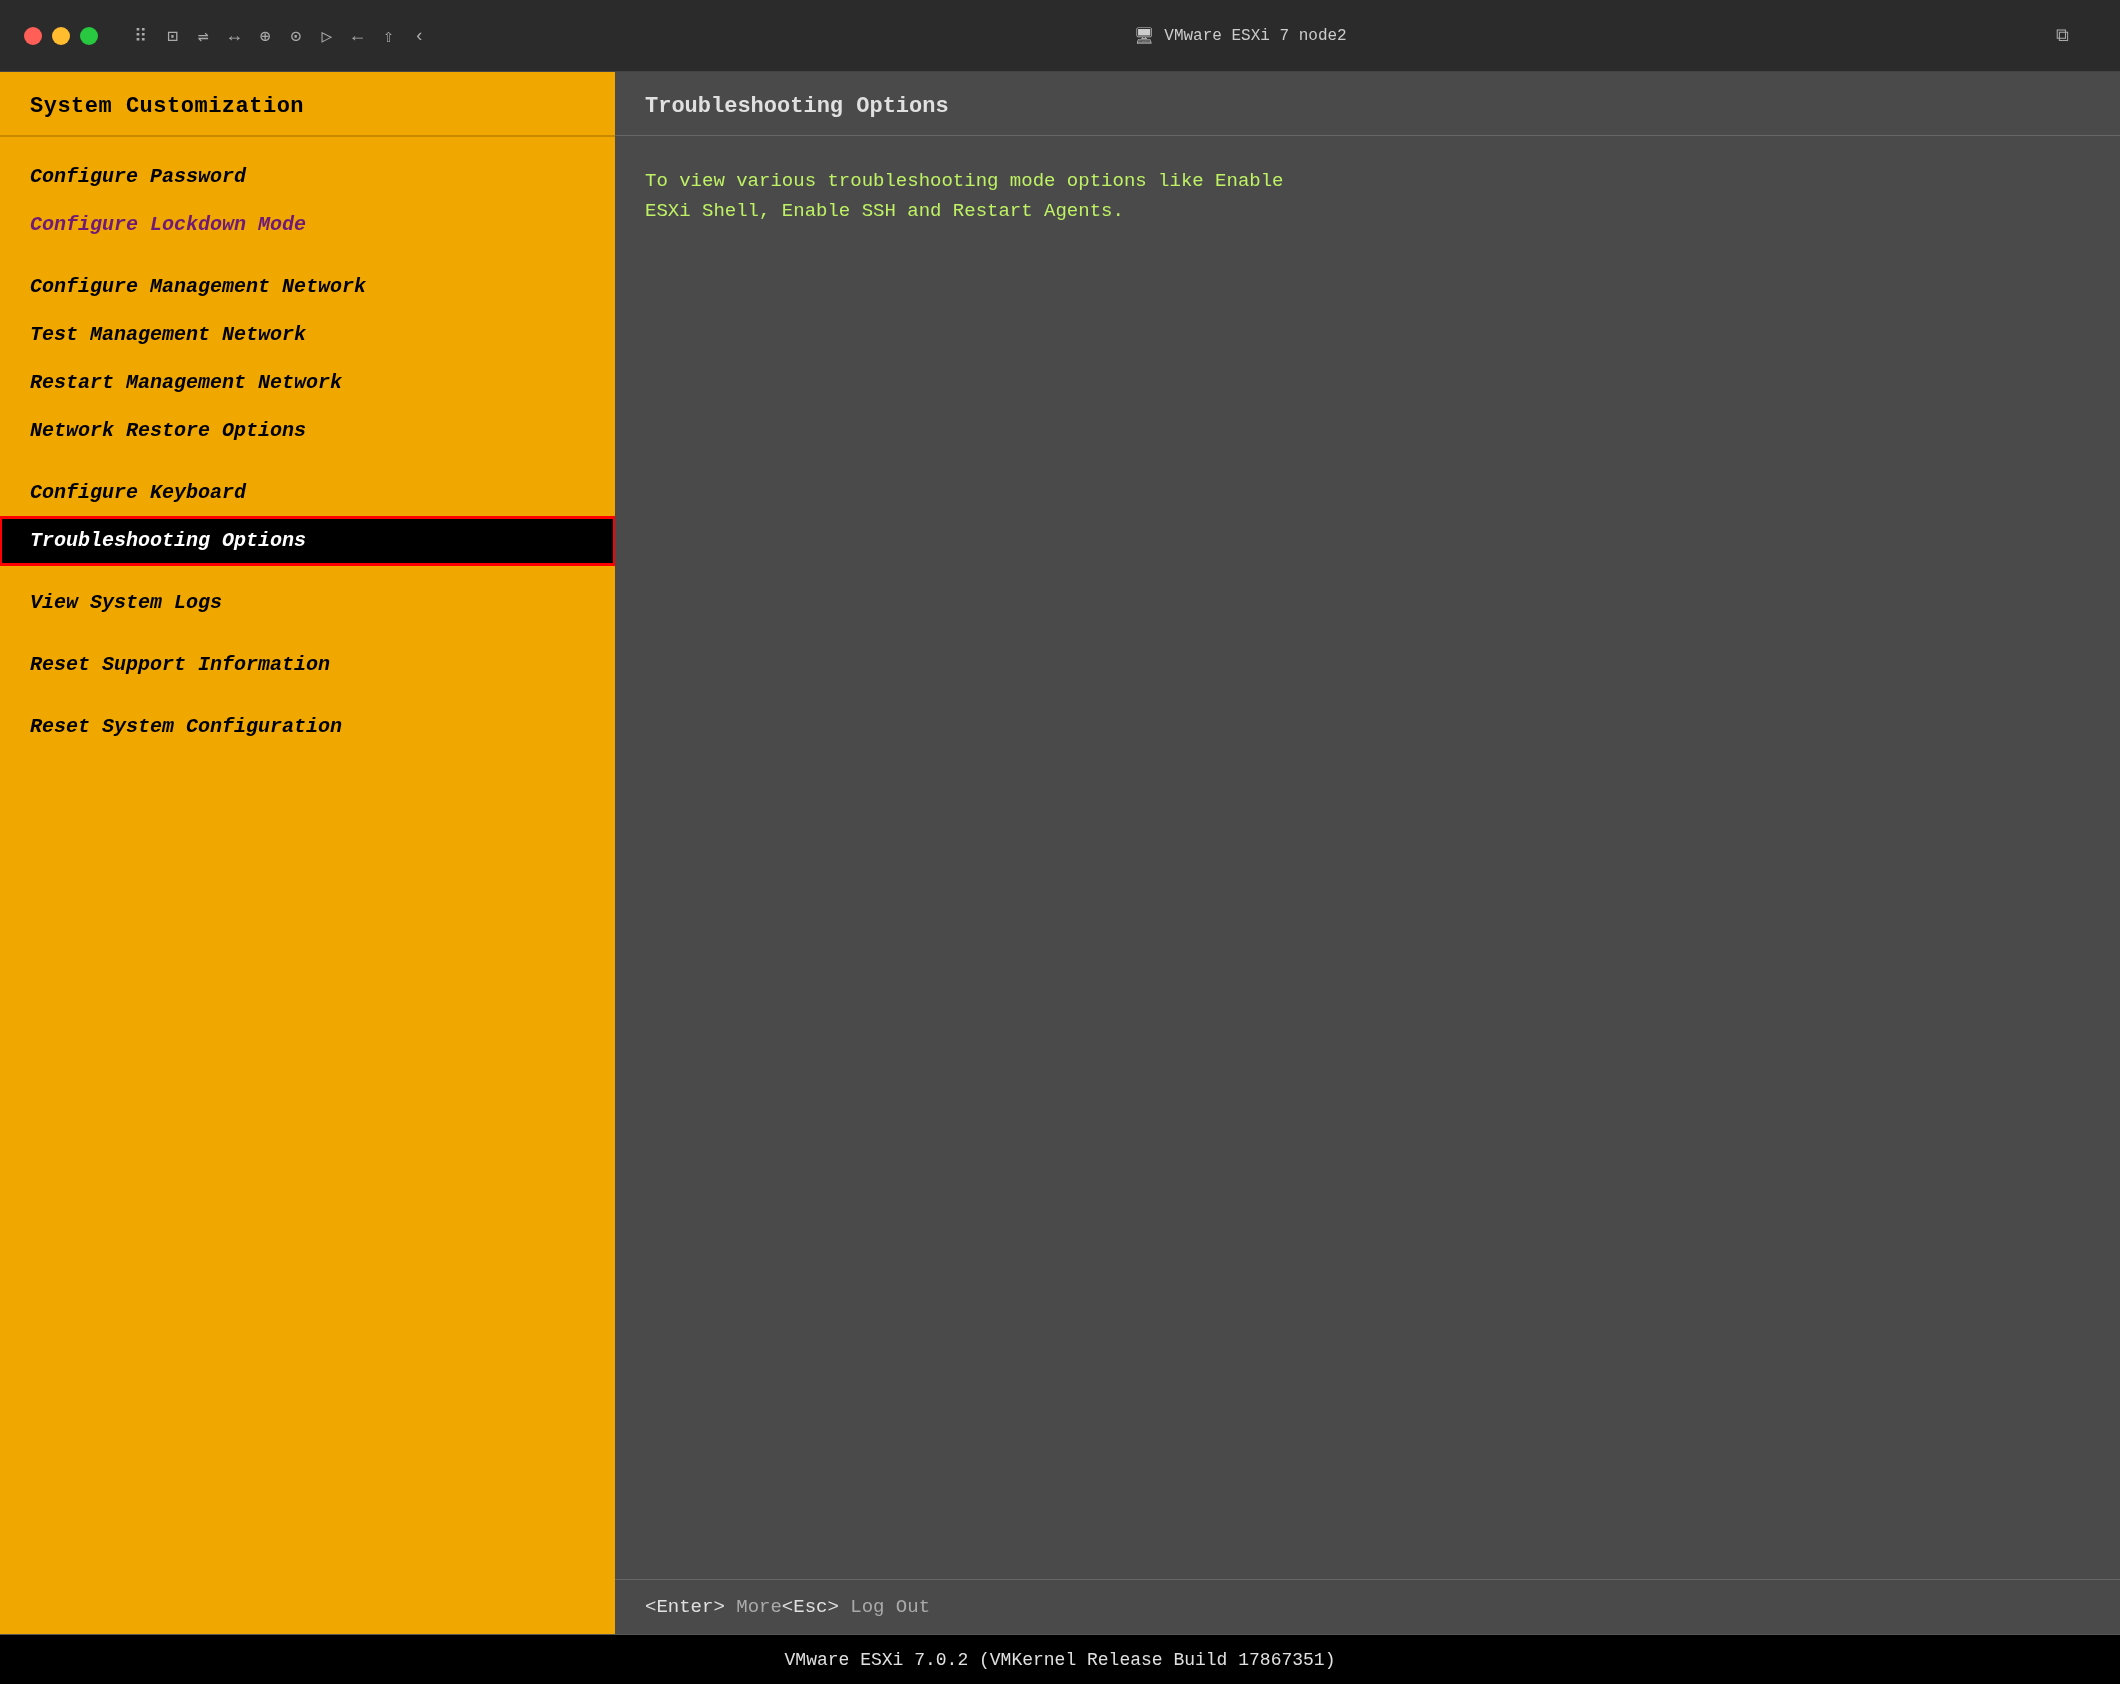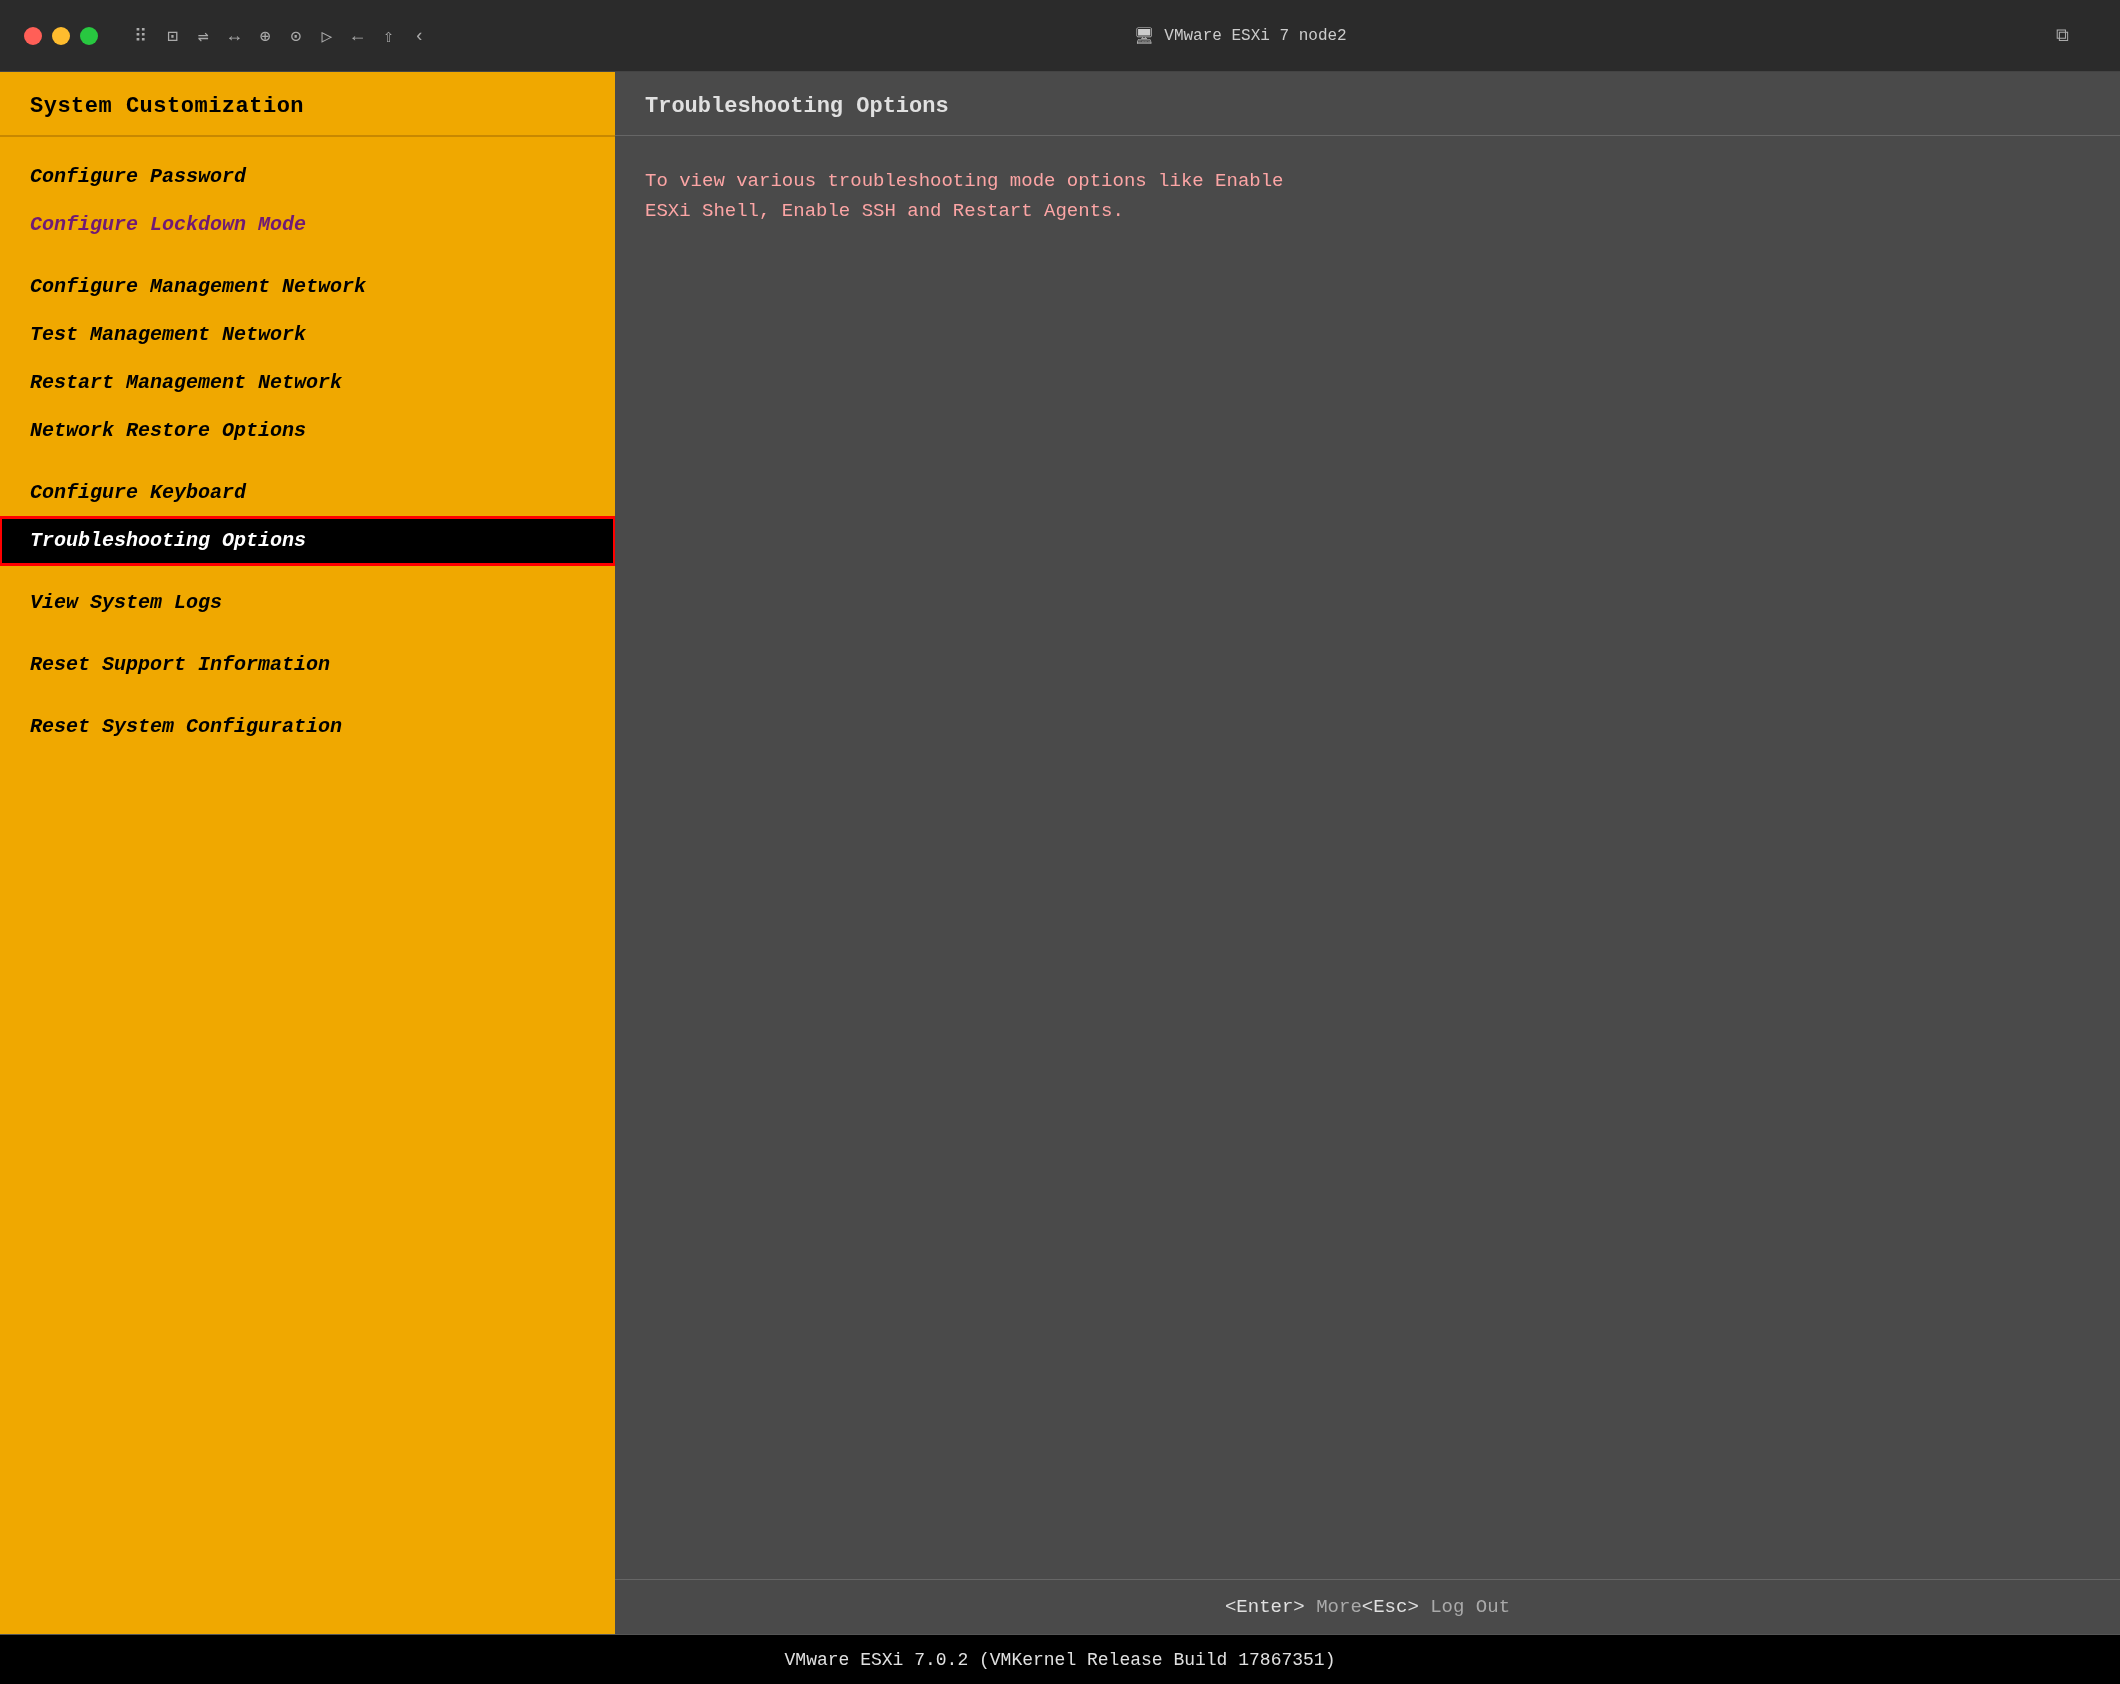--- a/index.html
+++ b/index.html
@@ -150,30 +150,30 @@
       font-size: 22px;
       font-weight: bold;
       color: #e0e0e0;
       border-bottom: 1px solid #666;
       font-family: 'Courier New', Courier, monospace;
     }
 
     .right-content {
       padding: 30px 30px;
       flex: 1;
-      color: #fca5a5;
+      color: #bef264;
       font-size: 19px;
       font-family: 'Courier New', Courier, monospace;
       line-height: 1.6;
     }
 
     .right-footer {
       padding: 16px 30px;
       display: flex;
-      justify-content: center;
+      justify-content: flex-start;
       color: #aaa;
       font-size: 19px;
       font-family: 'Courier New', Courier, monospace;
       border-top: 1px solid #666;
     }
 
     .footer-key {
       color: #e0e0e0;
     }
 

